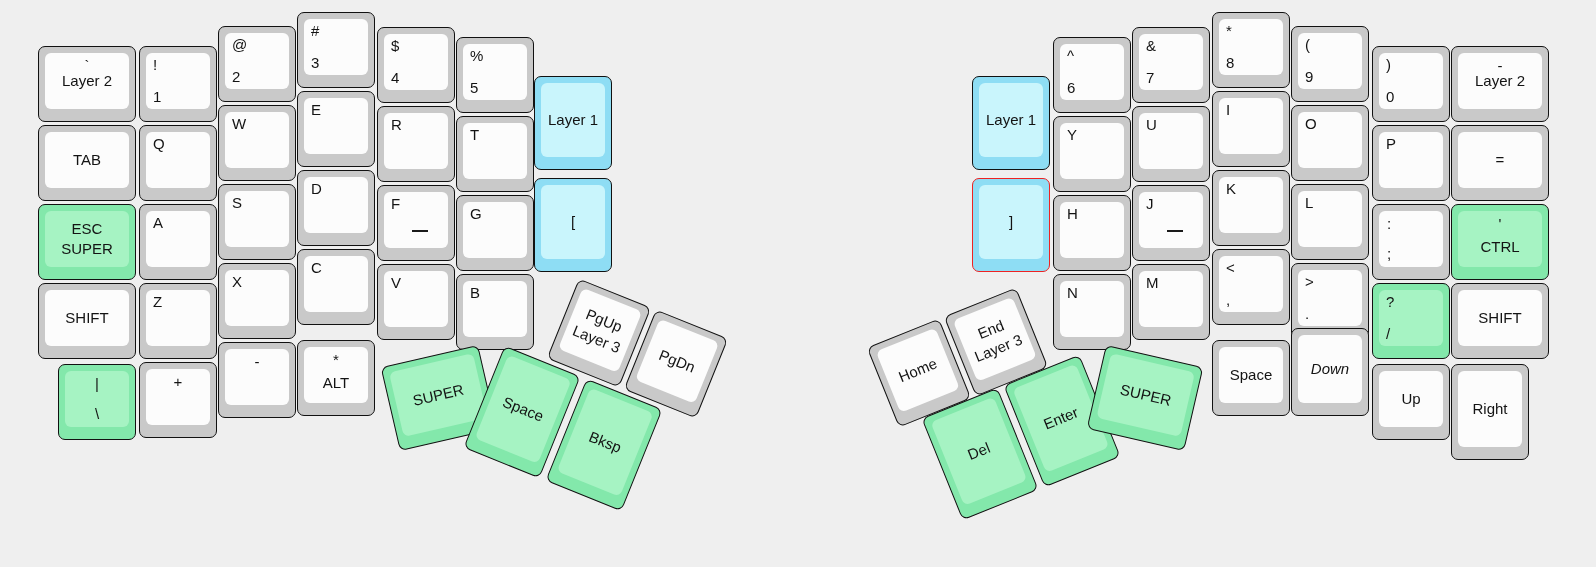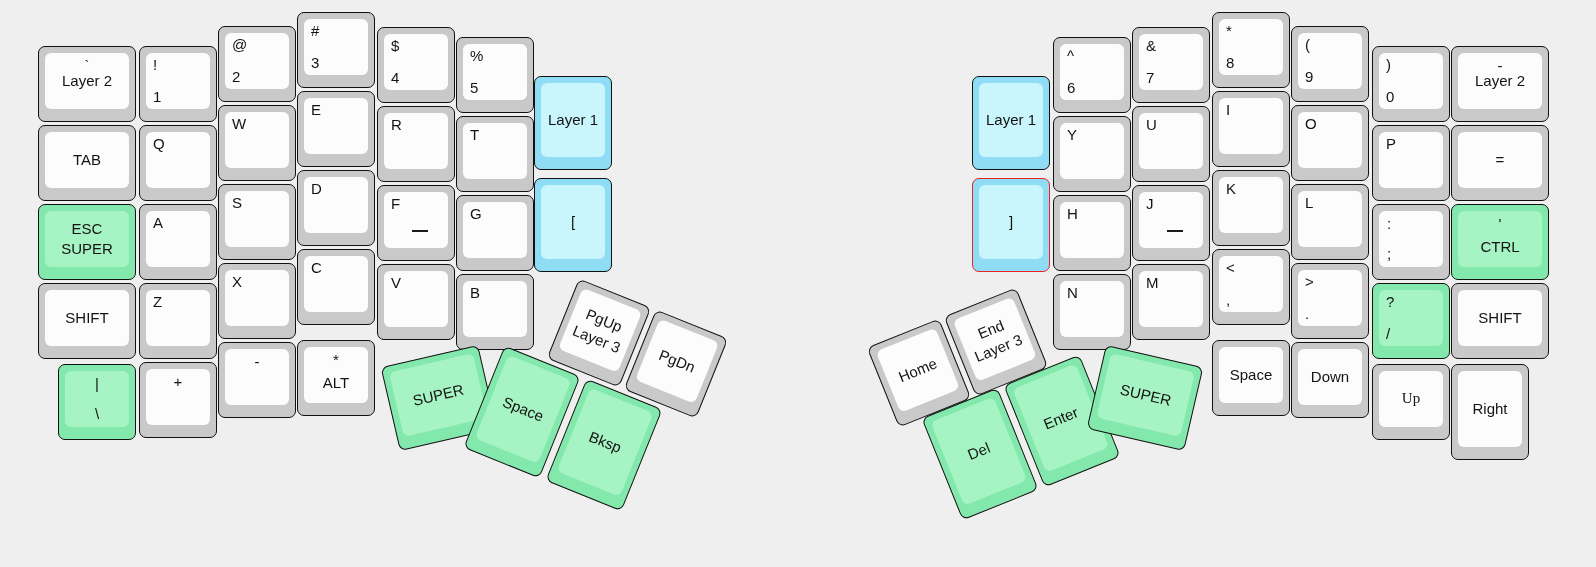--- a/index.html
+++ b/index.html
@@ -356,21 +356,21 @@
       <div class="cap">
         <div class="lg tl">L</div>
       </div>
     </div>
     <div class="key white" style="left: 1291px; top: 263px; width: 78px; height: 76px;">
       <div class="cap">
         <div class="lg tl">&gt;</div>
         <div class="lg bl">.</div>
       </div>
     </div>
-    <div class="key white" style="left: 1291px; top: 342px; width: 78px; height: 76px;">
+    <div class="key white" style="left: 1291px; top: 328px; width: 78px; height: 88px; font-style: italic;">
       <div class="cap">
         <div class="lg ctr">Down</div>
       </div>
     </div>
     <div class="key white" style="left: 1372px; top: 46px; width: 78px; height: 76px;">
       <div class="cap">
         <div class="lg tl">)</div>
         <div class="lg bl">0</div>
       </div>
     </div>
@@ -384,21 +384,21 @@
         <div class="lg tl2">:</div>
         <div class="lg bl2">;</div>
       </div>
     </div>
     <div class="key green" style="left: 1372px; top: 283px; width: 78px; height: 76px;">
       <div class="cap">
         <div class="lg tl">?</div>
         <div class="lg bl">/</div>
       </div>
     </div>
-    <div class="key white" style="left: 1372px; top: 364px; width: 78px; height: 76px; font-family: Liberation Serif, serif;">
+    <div class="key white" style="left: 1372px; top: 364px; width: 78px; height: 76px;">
       <div class="cap">
         <div class="lg ctr">Up</div>
       </div>
     </div>
     <div class="key white" style="left: 1451px; top: 46px; width: 98px; height: 76px;">
       <div class="cap">
         <div class="lg topc">-</div>
         <div class="lg ctr">Layer 2</div>
       </div>
     </div>

